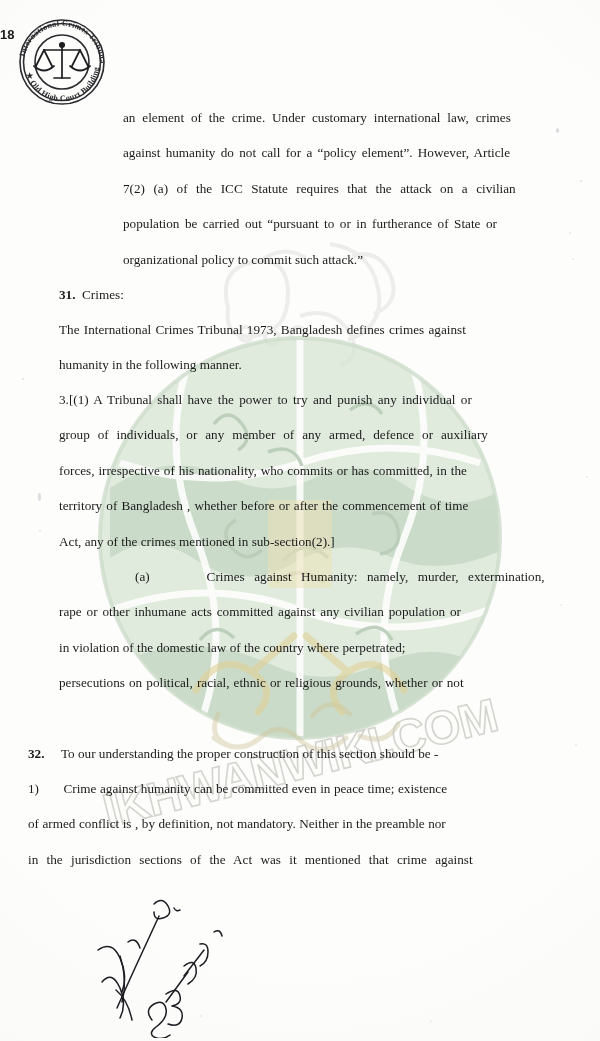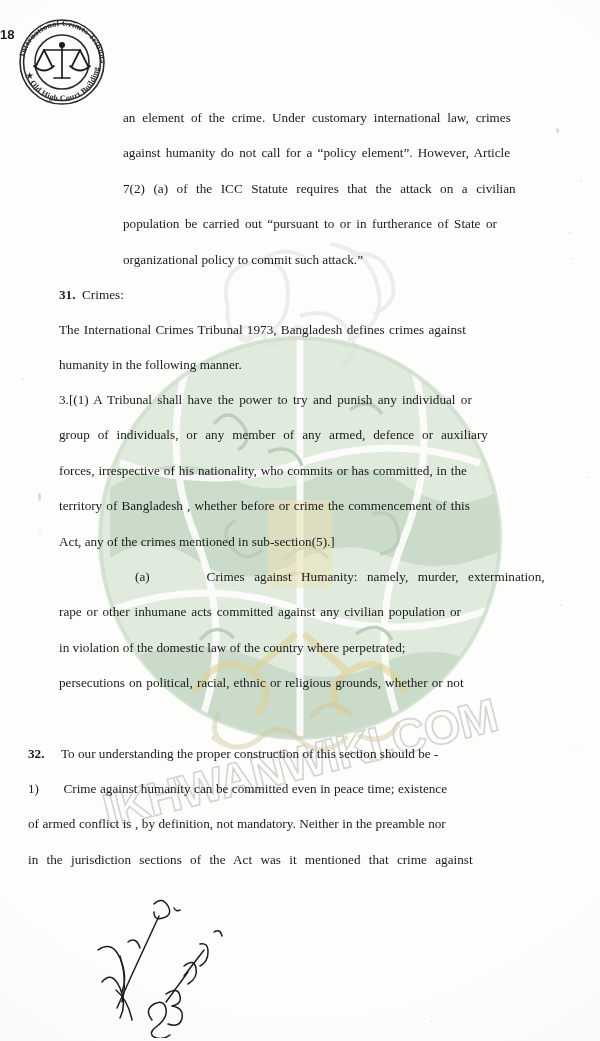--- a/index.html
+++ b/index.html
@@ -262,22 +262,22 @@
 
     <div class="para blk-main" style="top:312px;">
       <span class="ln" style="word-spacing:1.0px;">The International Crimes Tribunal 1973, Bangladesh defines crimes against</span>
       <span class="ln">humanity in the following manner.</span>
     </div>
 
     <div class="para blk-main" style="top:382px;">
       <span class="ln" style="word-spacing:2.0px;">3.[(1) A Tribunal shall have the power to try and punish any individual or</span>
       <span class="ln" style="word-spacing:4.6px;">group of individuals, or any member of any armed, defence or auxiliary</span>
       <span class="ln" style="word-spacing:0.6px;">forces, irrespective of his nationality, who commits or has committed, in the</span>
-      <span class="ln" style="word-spacing:0.8px;">territory of Bangladesh , whether before or crime the commencement of this</span>
-      <span class="ln">Act, any of the crimes mentioned in sub-section(5).]</span>
+      <span class="ln" style="word-spacing:0.8px;">territory of Bangladesh , whether before or after the commencement of time</span>
+      <span class="ln">Act, any of the crimes mentioned in sub-section(2).]</span>
     </div>
 
     <div class="para blk-main" style="top:559px;">
       <span class="ln" style="word-spacing:6.2px;">&nbsp;&nbsp;&nbsp;&nbsp;&nbsp;&nbsp;&nbsp;&nbsp;<span>(a)</span>&nbsp;&nbsp;&nbsp;&nbsp;&nbsp;&nbsp;<span>Crimes against Humanity: namely, murder, extermination,</span></span>
       <span class="ln" style="word-spacing:1.6px;">rape or other inhumane acts committed against any civilian population or</span>
       <span class="ln">in violation of the domestic law of the country where perpetrated;</span>
       <span class="ln" style="word-spacing:0.8px;">persecutions  on political, racial, ethnic or religious grounds, whether or not</span>
     </div>
 
     <div class="para blk-num" style="top:736px;">

